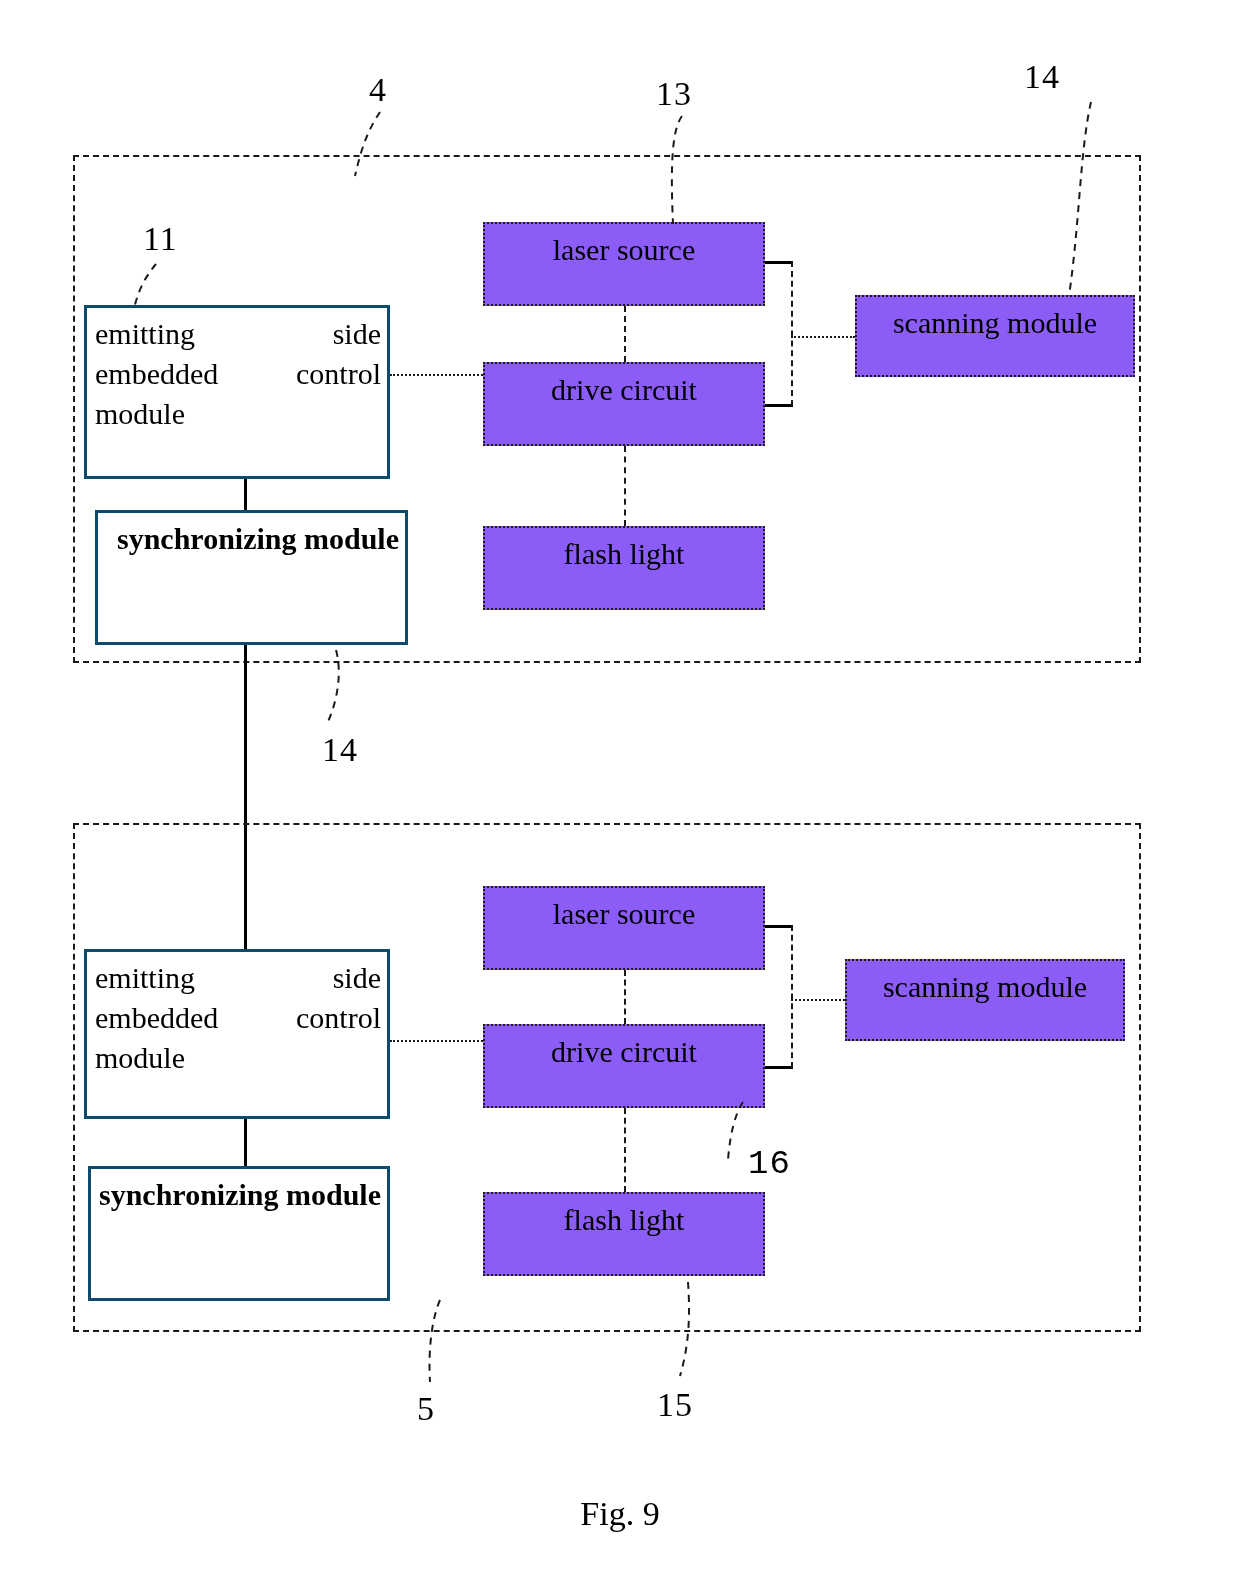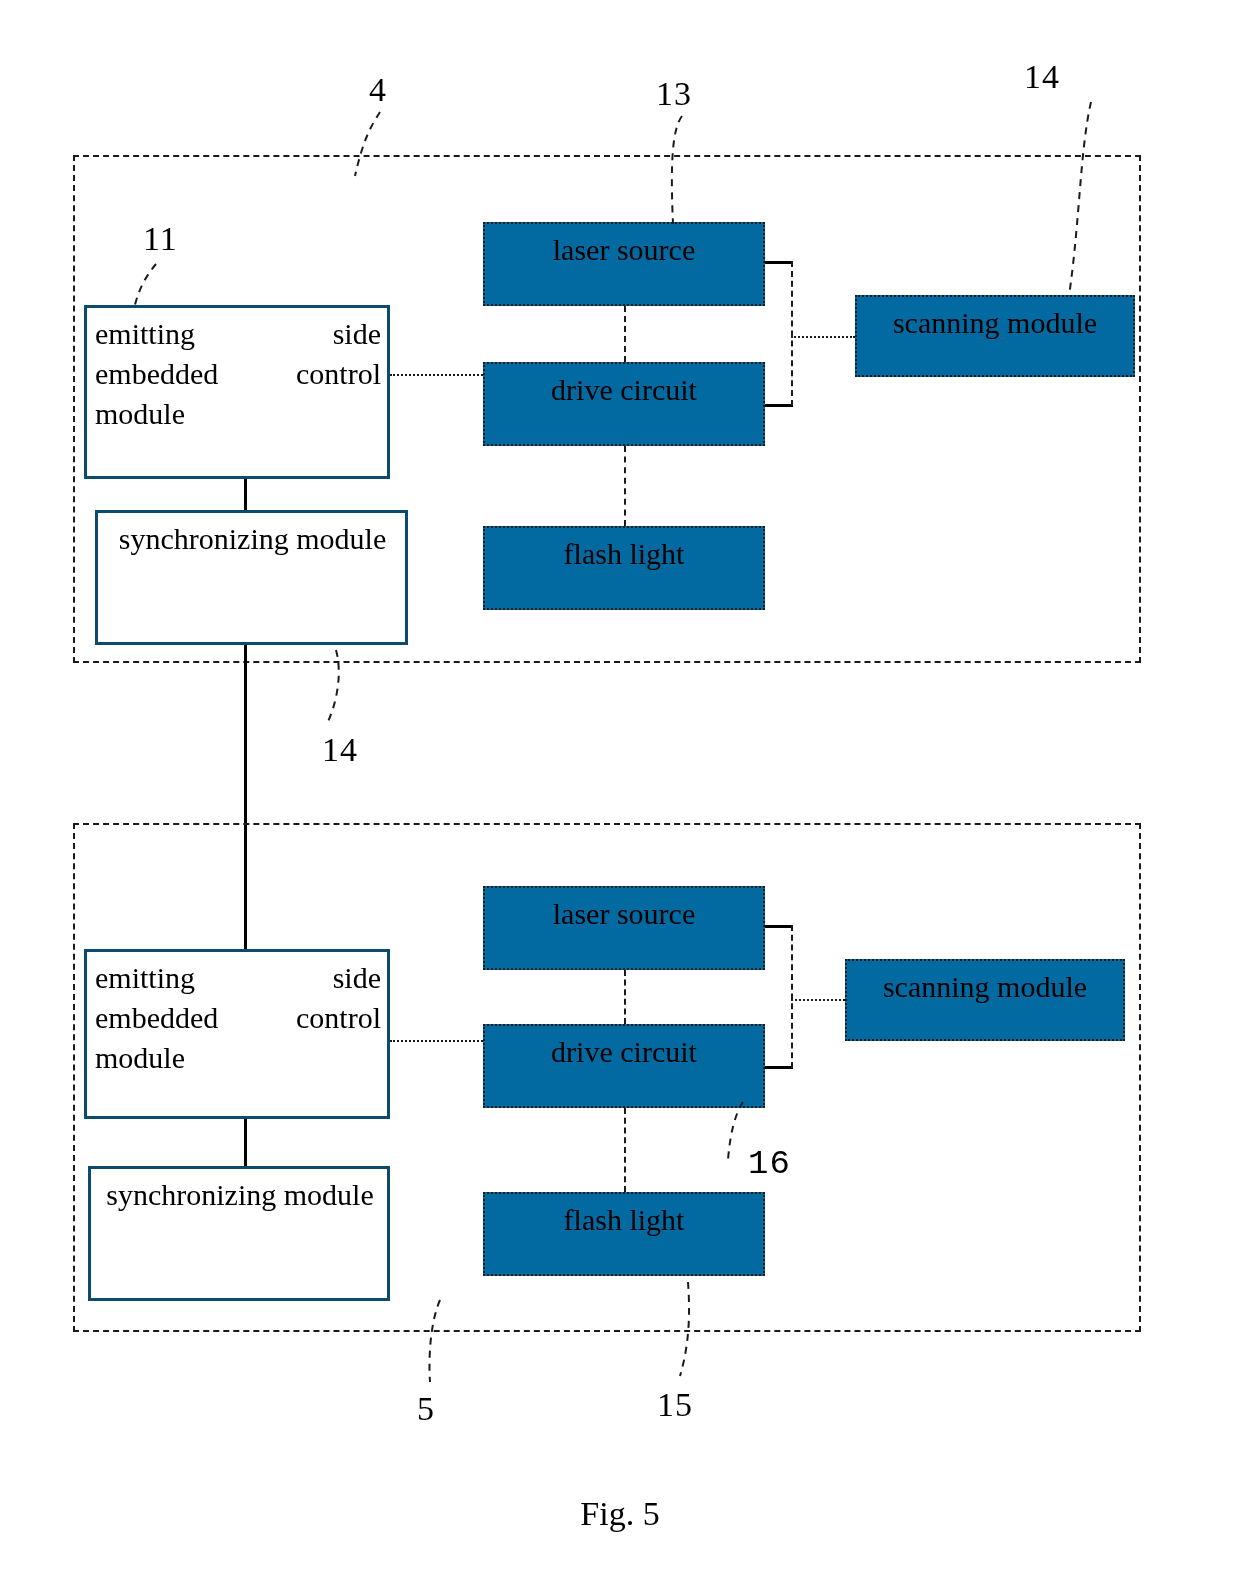--- a/index.html
+++ b/index.html
@@ -34,41 +34,42 @@
     border: 3px solid #0c4a6e;
     background: #ffffff;
     box-sizing: border-box;
     padding: 6px 6px 4px 8px;
   }
 
   
   .block-dotted {
     position: absolute;
     border: 2px dotted #1a1a1a;
-    background: #0369a1;
+    background: #8b5cf6;
     box-sizing: border-box;
     padding: 6px 8px 4px 8px;
   }
 
   .blk-text {
     font-size: 30px;
     line-height: 40px;
     color: #000000;
     white-space: pre-wrap;
   }
   .blk-text.justified {
     text-align: justify;
     text-align-last: justify;
   }
   .blk-text.center {
     text-align: center;
     text-align-last: center;
   }
   .blk-text.left {
-    text-align: center;
+    text-align: right;
+    font-weight: bold;
   }
 
   
   .conn-h-solid {
     position: absolute;
     height: 0;
     border-top: 3px solid #000000;
   }
   .conn-v-solid {
     position: absolute;
@@ -234,15 +235,15 @@
   <div class="ref-num" style="left:657px; top:1388px;text-align:right;">15</div>
   <svg class="leader" style="left:670px; top:1280px; width:40px; height:98px;" viewBox="0 0 40 98">
     <path d="M 18 2 C 20 30, 20 62, 10 96"></path>
   </svg>
 
   <div class="ref-num" style="left:417px; top:1392px;">5</div>
   <svg class="leader" style="left:412px; top:1298px; width:50px; height:86px;" viewBox="0 0 50 86">
     <path d="M 28 2 C 20 20, 16 52, 18 84"></path>
   </svg>
 
-  <div id="fig-caption" style="top:1495px;">Fig. 5</div>
+  <div id="fig-caption" style="top:1495px;">Fig. 9</div>
 
 </div>
 
 </body></html>

